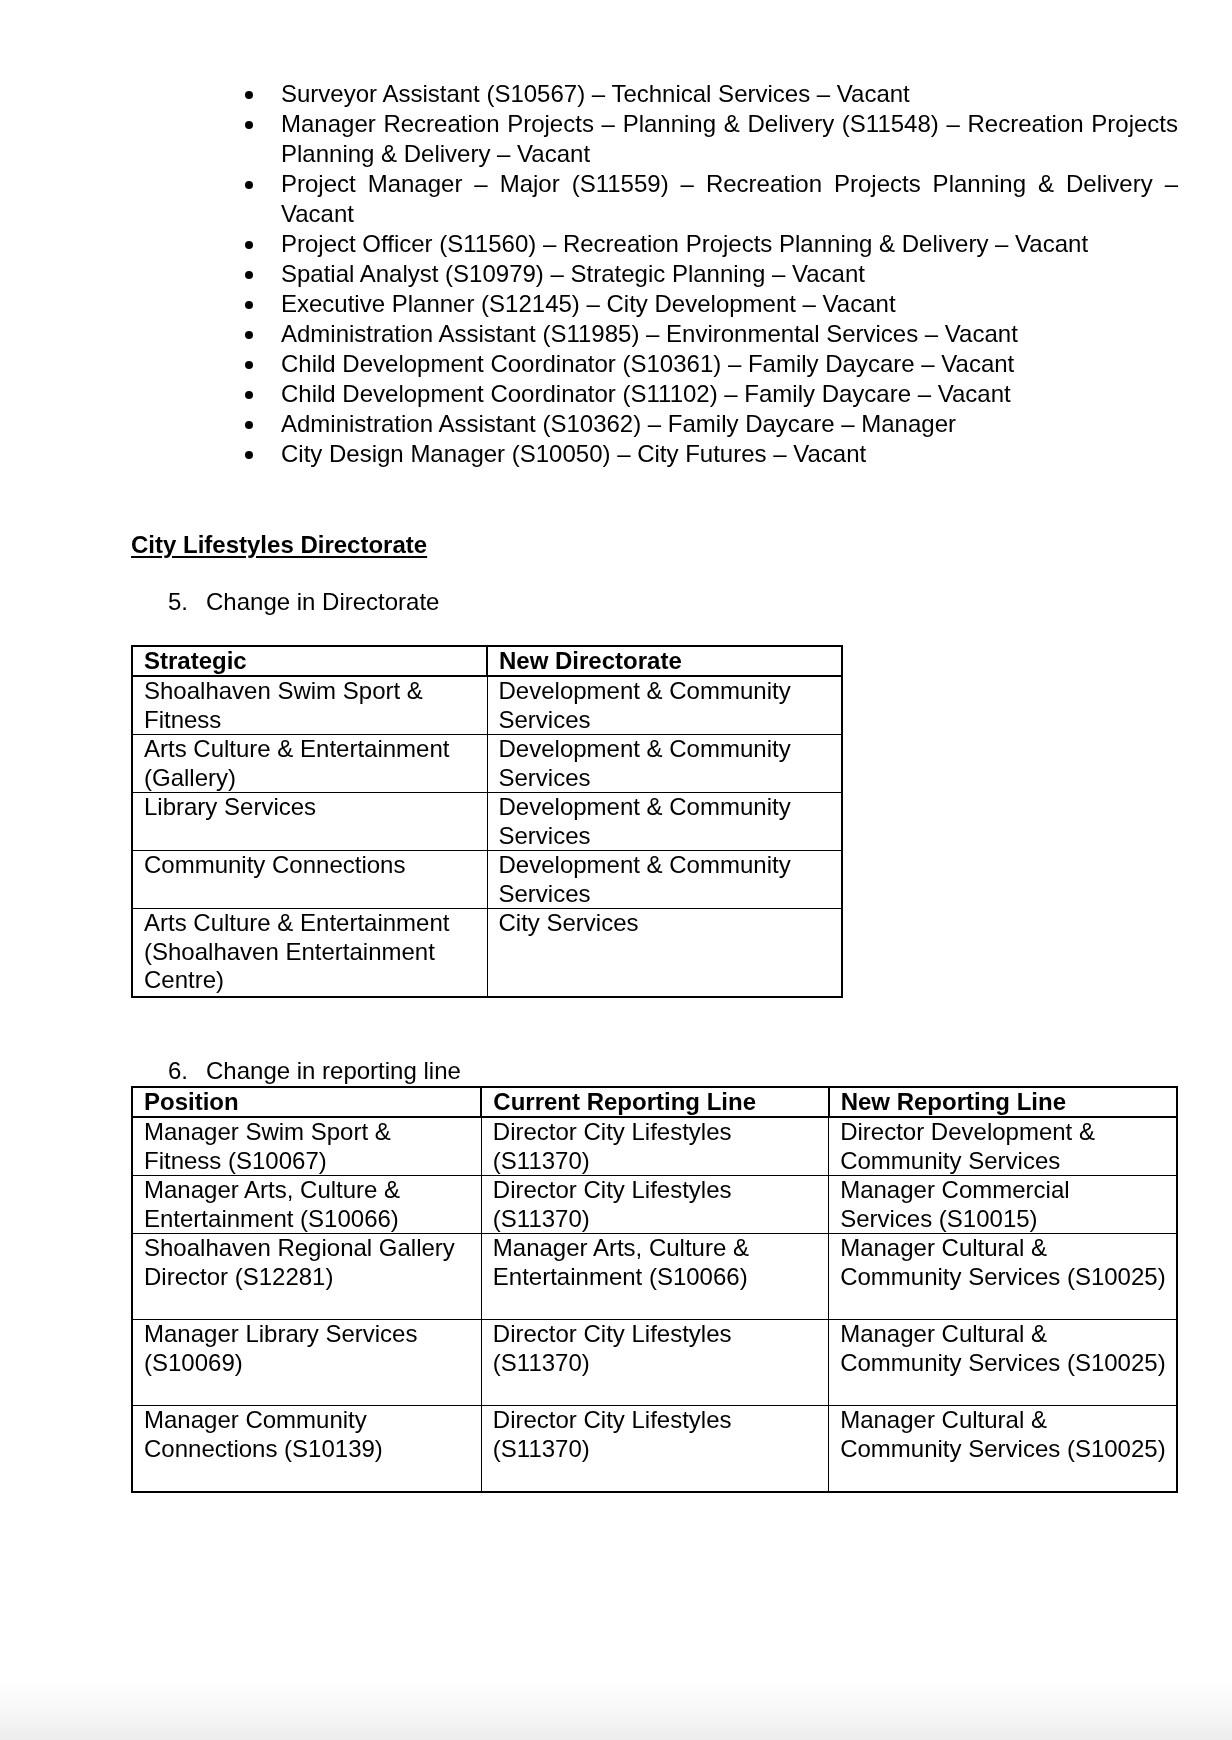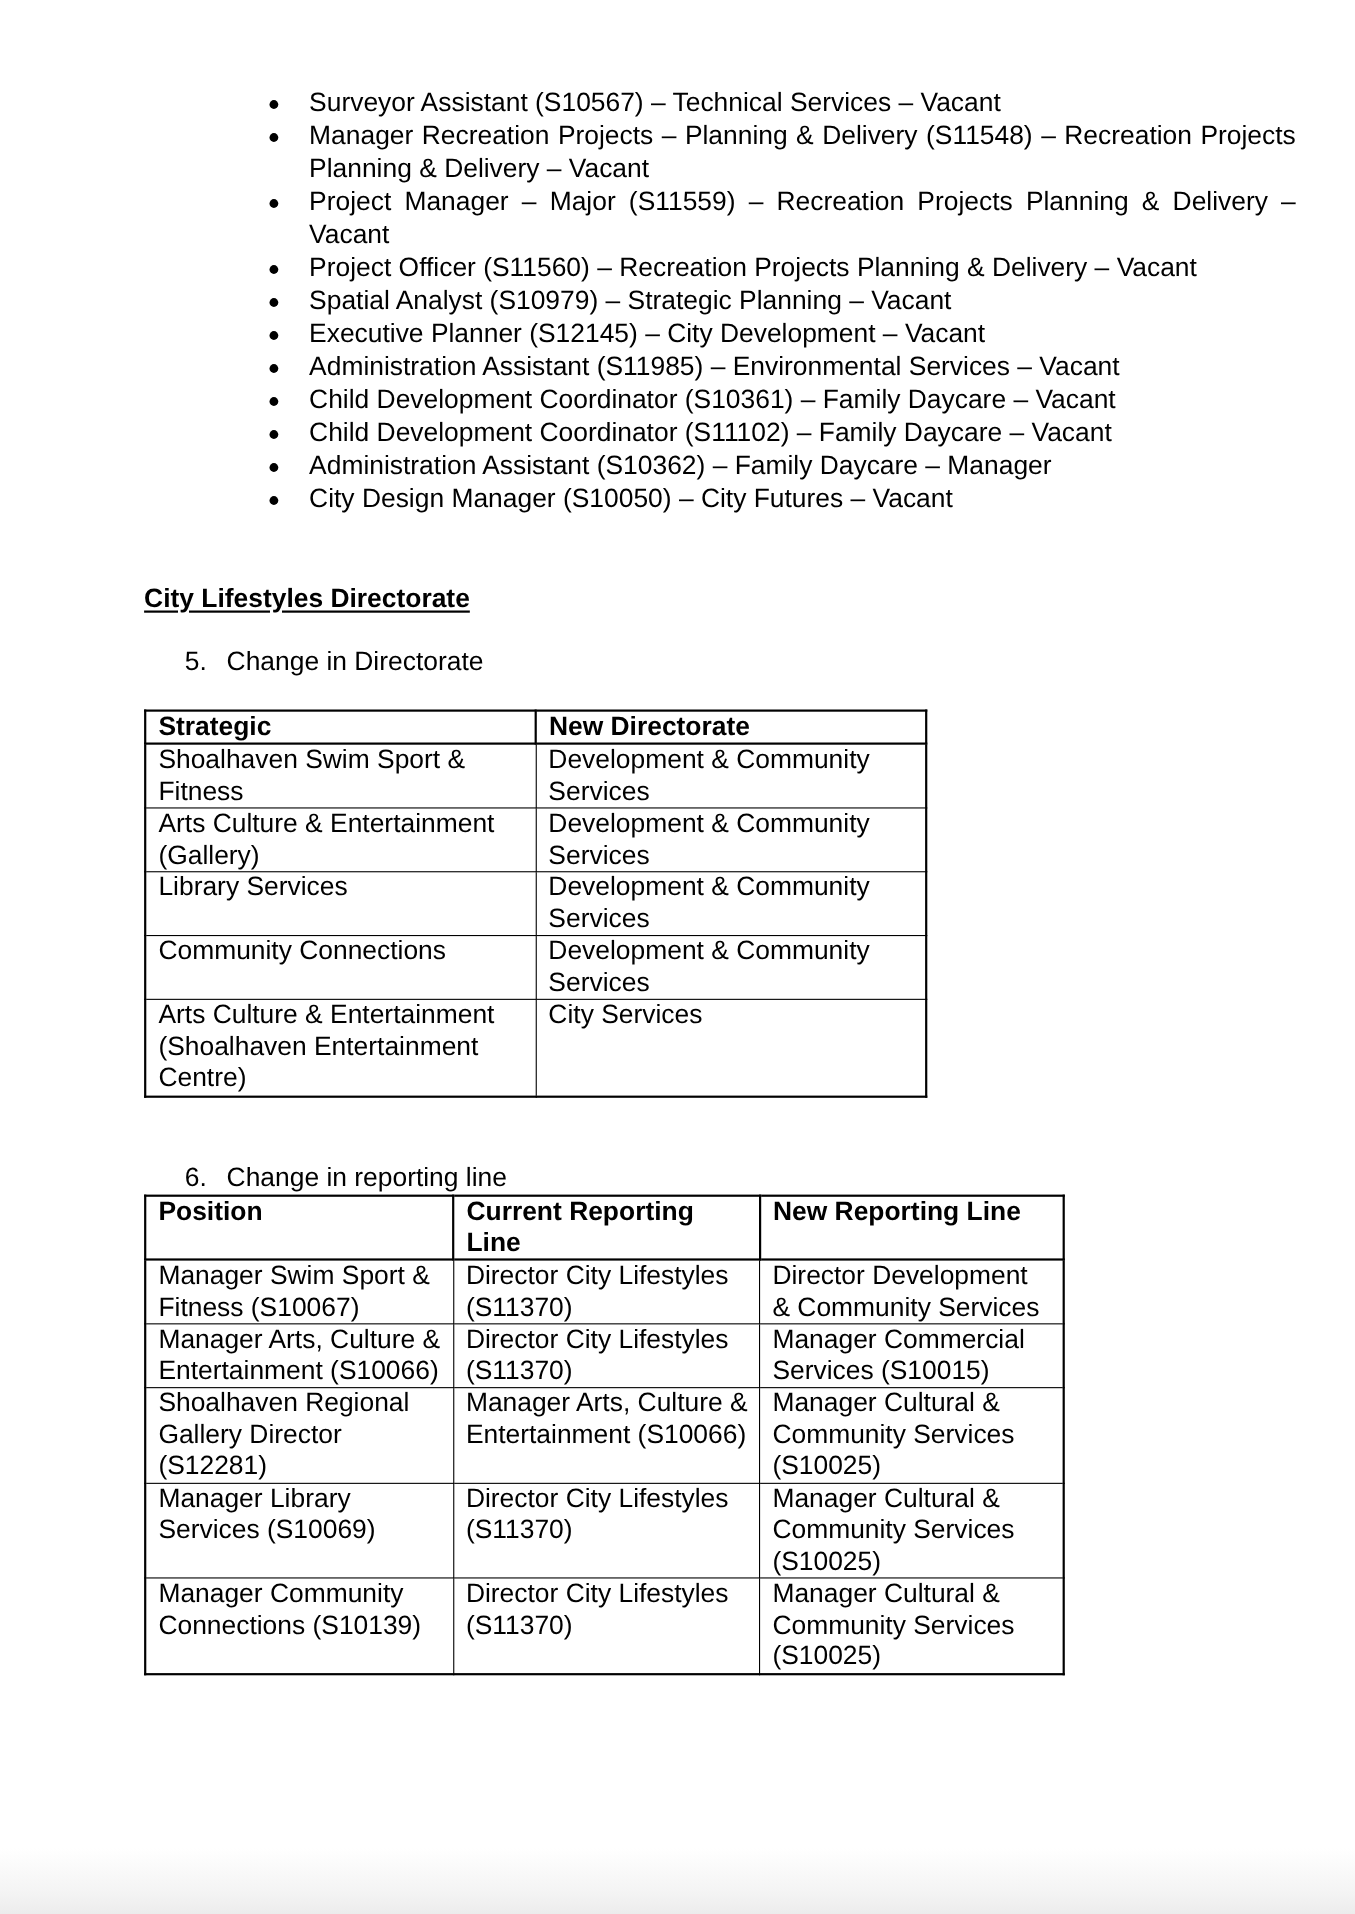--- a/index.html
+++ b/index.html
@@ -28,21 +28,21 @@
     .numbered .num { display: inline-block; width: 38px; }
     table.doc { position: absolute; border-collapse: collapse; font-size: 24px; }
     table.doc th, table.doc td {
       border: 1.5px solid #000; vertical-align: top; text-align: left;
       padding: 0 10px 0 11px; line-height: 28.5px;
     }
     table.doc th { font-weight: bold; line-height: 28px; border-width: 2px; }
     #t1 { left: 131px; top: 645px; width: 712px; }
     #t1 col.c1 { width: 356px; } #t1 col.c2 { width: 356px; }
     #t1 { border: 2px solid #000; }
-    #t2 { left: 131px; top: 1086px; width: 837px; border: 2px solid #000; }
+    #t2 { left: 131px; top: 1086px; width: 1047px; border: 2px solid #000; }
     #t2 col.c1 { width: 350px; } #t2 col.c2 { width: 348px; } #t2 col.c3 { width: 349px; }
     .rh-57 td { height: 56px; }
     .rh-85 td { height: 85px; }
     .rh-88 td { height: 87px; }
   </style>
 </head>
 <body>
 
 <div class="page">
 

